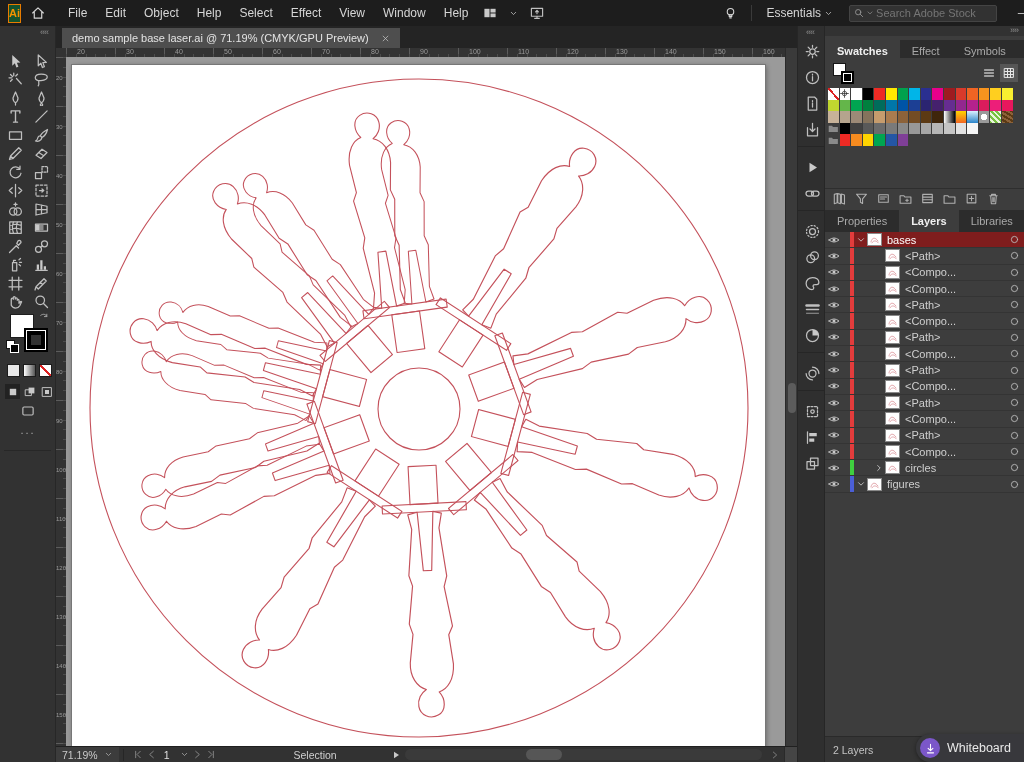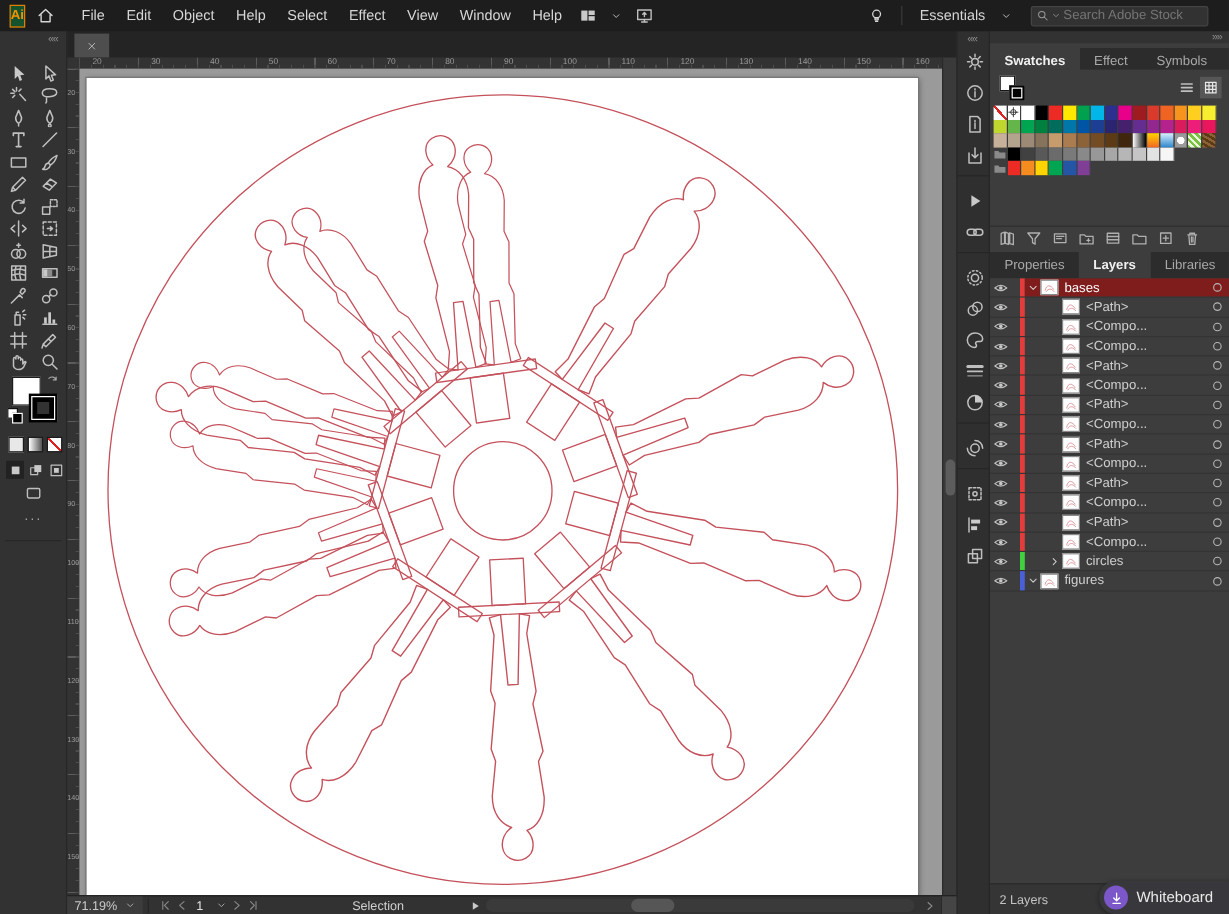--- a/index.html
+++ b/index.html
@@ -11,21 +11,21 @@
   .menubar { position:absolute; left:0; top:0; width:1024px; height:26px; background:#1d1d1d;
     display:flex; align-items:center; color:#d6d6d6; font-size:12px; z-index:20; }
   .ai-logo { width:19px; height:19px; margin-left:8px; border:1px solid #e87c00; background:#14532d;
     color:#f49300; font-size:11px; font-weight:bold; display:flex; align-items:center; justify-content:center; }
   .home-btn { margin-left:10px; width:20px; display:flex; justify-content:center; }
   .menus { display:flex; margin-left:14px; }
   .menu-item { padding:4px 9px; cursor:default; }
   .mb-right { margin-left:auto; display:flex; align-items:center; }
   .mb-ic { padding:0 6px; display:flex; align-items:center; }
   .mb-sep { width:1px; height:16px; background:#3a3a3a; margin:0 8px; }
-  .workspace { display:flex; align-items:center; gap:13px; padding:0 6px; font-size:12px; }
+  .workspace { display:flex; align-items:center; gap:3px; padding:0 6px; font-size:12px; }
   .searchbox { width:148px; height:17px; background:#323232; border:1px solid #444; border-radius:2px;
     display:flex; align-items:center; padding:0 4px; gap:2px; margin:0 10px; }
   .searchbox input { flex:1; background:transparent; border:none; outline:none; color:#9a9a9a;
     font-size:11px; font-family:"Liberation Sans",sans-serif; width:90px; }
   .winbtns { display:flex; margin-right:2px; }
   .winbtn { width:28px; height:24px; display:flex; align-items:center; justify-content:center; }
 
   
   .tabstrip { position:absolute; left:56px; top:26px; width:741px; height:22px; background:#242424; }
   .doctab { position:absolute; left:6px; top:2px; height:20px; background:#4e4e4e; color:#e3e3e3;
@@ -235,20 +235,21 @@
             <path d="M2.4,6 H9.6"></path>
           </svg>
         </div>
 
     </div>
   </div>
 </div>
 
 <div class="tabstrip">
   <div class="doctab">
+    <span>demo sample base laser.ai @ 71.19% (CMYK/GPU Preview)</span>
     <span class="closeic" id="tabCloseIc">
         <svg width="9" height="9" viewBox="0 0 12 12" fill="none" stroke="#d6d6d6" stroke-width="1" stroke-linecap="round" stroke-linejoin="round">
           <path d="M2.8,2.8 L9.2,9.2 M9.2,2.8 L2.8,9.2"></path>
         </svg>
       </span>
   </div>
 </div>
 
 <div class="toolbar">
   <div class="collapse">««</div>

